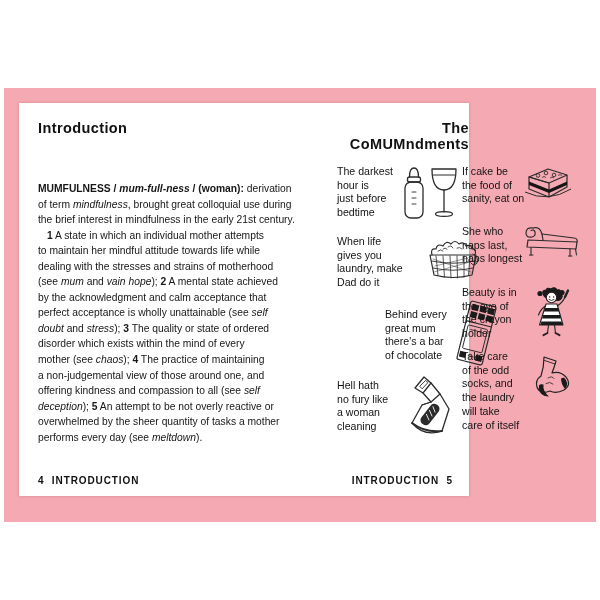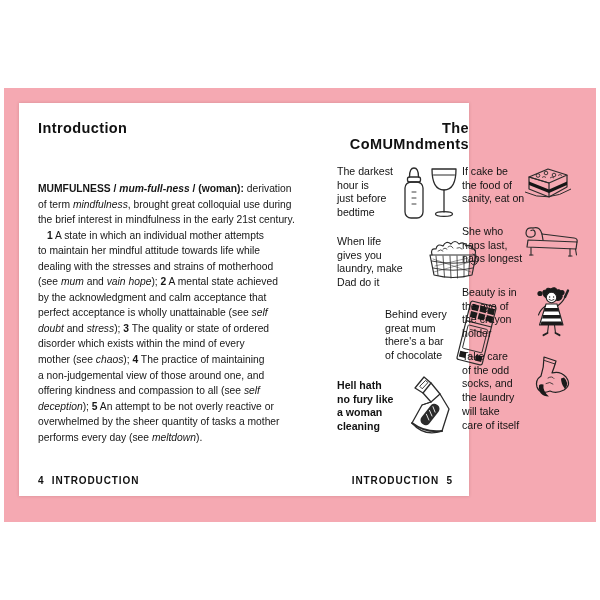--- a/index.html
+++ b/index.html
@@ -26,21 +26,21 @@
   .footer.fl{left:19px;}
   .footer.fr{right:16px;}
   .cmd{position:absolute;display:flex;align-items:flex-start;}
   .c-text{font-size:10.6px;line-height:13.7px;white-space:pre;color:#131313;}
   .cmd.col1 .c-text{width:61px;}
   .cmd.col2 .c-text{width:58px;}
   .c-icon{flex:none;line-height:0;}
   .c1e1{left:318px;top:62px;}
   .c1e2{left:318px;top:132px;gap:26px;}
   .c1e3{left:318px;top:205px;margin-left:48px;}
-  .c1e4{left:318px;top:276px;font-weight:bold;}
+  .c1e4{left:318px;top:276px;}
   .c2e1{left:443px;top:62px;}
   .c2e2{left:443px;top:122px;}
   .c2e3{left:443px;top:183px;}
   .c2e4{left:443px;top:247px;}
   .i-bottle{margin-top:-4px;}
   .i-basket{margin-top:0;}
   .i-choc{margin-top:-10px;margin-left:4px;}
   .i-pan{margin-top:-6px;}
   .i-cake{margin-top:-1px;}
   .i-sofa{margin-top:-3px;}

